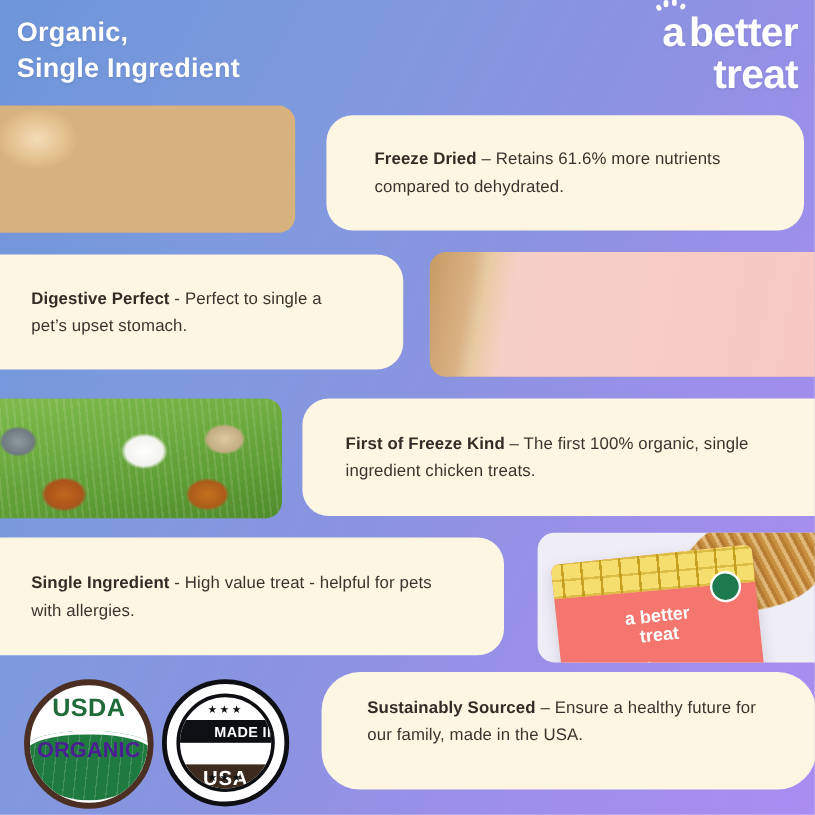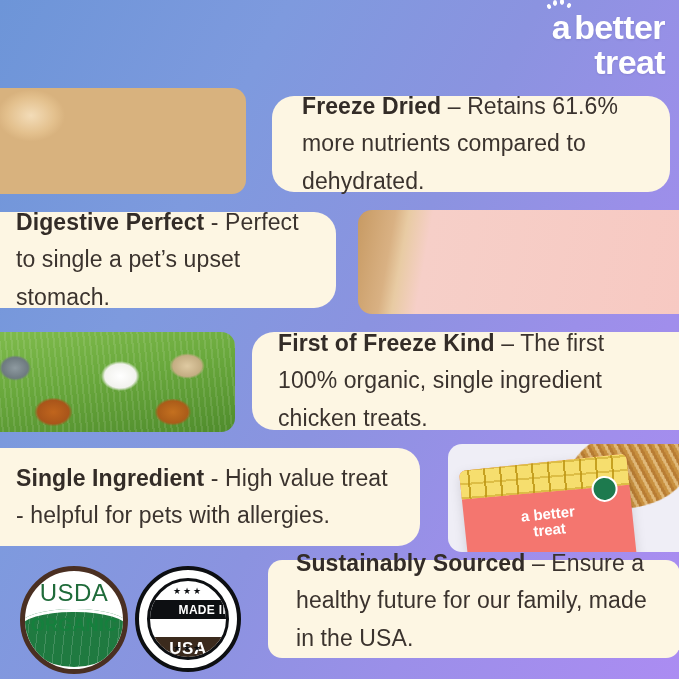--- a/index.html
+++ b/index.html
@@ -17,23 +17,23 @@
     position:absolute;overflow:hidden;
     background-repeat:no-repeat;background-size:cover;
   }
   .card{
     position:absolute;
     background:#fdf6e3;
     display:flex;align-items:center;
     box-sizing:border-box;
   }
   .card p{
-    margin:4px;
+    margin:14px;
     color:#3b332e;
-    font-size:23px;
+    font-size:14px;
     line-height:1.62;
     letter-spacing:.1px;
   }
   .card b{font-weight:700;color:#332c27;}
 
   
   .headline{
     position:absolute;left:14px;top:12px;
     color:#ffffff;font-weight:700;font-size:22.5px;
     line-height:1.33;letter-spacing:.2px;
@@ -163,47 +163,47 @@
   #photo-pouch .bag-logo .l2{display:block;}
   #photo-pouch .bag-sub{
     position:absolute;left:4px;bottom:4px;
     color:#fff;font-weight:700;font-size:10px;letter-spacing:.4px;
     transform:rotate(-6deg);
   }
 
   
   #card-sustain{
     left:268px;top:560px;width:412px;height:98px;
-    border-radius:14px;
+    border-radius:32px;
     padding:0 22px 16px 24px;
   }
 
   
   .badge{position:absolute;border-radius:50%;}
   #badge-usda{
     left:20px;top:566px;width:98px;height:98px;
     border:5px solid #4a2f22;
     background:#ffffff;
     overflow:hidden;
   }
   #badge-usda .usda-top{
     position:absolute;left:0;top:8px;width:100%;
-    text-align:center;color:#1f6b3a;font-weight:400;
-    font-size:24px;letter-spacing:.4px;
+    text-align:center;color:#1f6b3a;font-weight:700;
+    font-size:21px;letter-spacing:.4px;
   }
   #badge-usda .usda-field{
     position:absolute;left:-4px;top:38px;width:calc(100% + 8px);height:58px;
     background:#1f7a40;
     border-radius:48% 48% 50% 50% / 26% 26% 70% 70%;
     background-image:repeating-linear-gradient(96deg, rgba(255,255,255,.16) 0 1px, rgba(0,0,0,0) 1px 9px);
     box-shadow:inset 0 3px 0 #ffffff;
   }
   #badge-usda .usda-word{
     position:absolute;left:0;top:44px;width:100%;
-    text-align:center;color:#15803d;font-weight:700;
+    text-align:center;color:#4c1d95;font-weight:700;
     font-size:18px;letter-spacing:.2px;
   }
   #badge-made{
     left:135px;top:566px;width:98px;height:98px;
     border:4px solid #0d0f12;
     background:#ffffff;
   }
   #badge-made .inner{
     position:absolute;left:8px;top:8px;right:8px;bottom:8px;
     border-radius:50%;border:3px solid #0d0f12;overflow:hidden;background:#fff;
@@ -227,20 +227,24 @@
     display:flex;align-items:center;justify-content:center;
     border-bottom:3px solid #0d0f12;
     margin-top:18px;
   }
 </style>
 </head>
 <body>
 
 <div class="stage">
 
+  <div class="headline">
+    <div>Organic,</div>
+    <div>Single Ingredient</div>
+  </div>
 
   <div class="logo">
     <div class="row1">
       <span class="paw-a">
         <span class="toes">
             <i></i>
             <i></i>
             <i></i>
             <i></i>
           </span>

